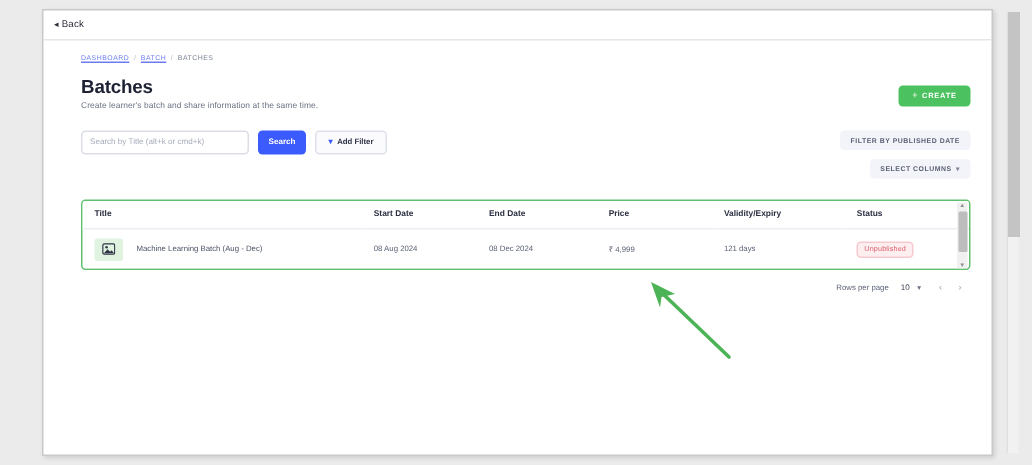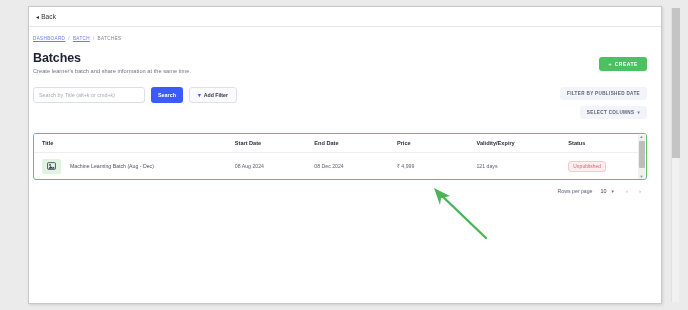--- a/index.html
+++ b/index.html
@@ -44,21 +44,21 @@
     cursor: pointer;
   }
   .back-chevron {
     font-size: 6px;
     color: #2c2f3a;
     line-height: 1;
   }
 
   
   .content {
-    padding: 9px 14px 0 4px;
+    padding: 9px 14px 0 25px;
     position: relative;
   }
 
   
   .breadcrumb {
     display: flex;
     align-items: center;
     gap: 3px;
     font-size: 4.6px;
     letter-spacing: 0.35px;

